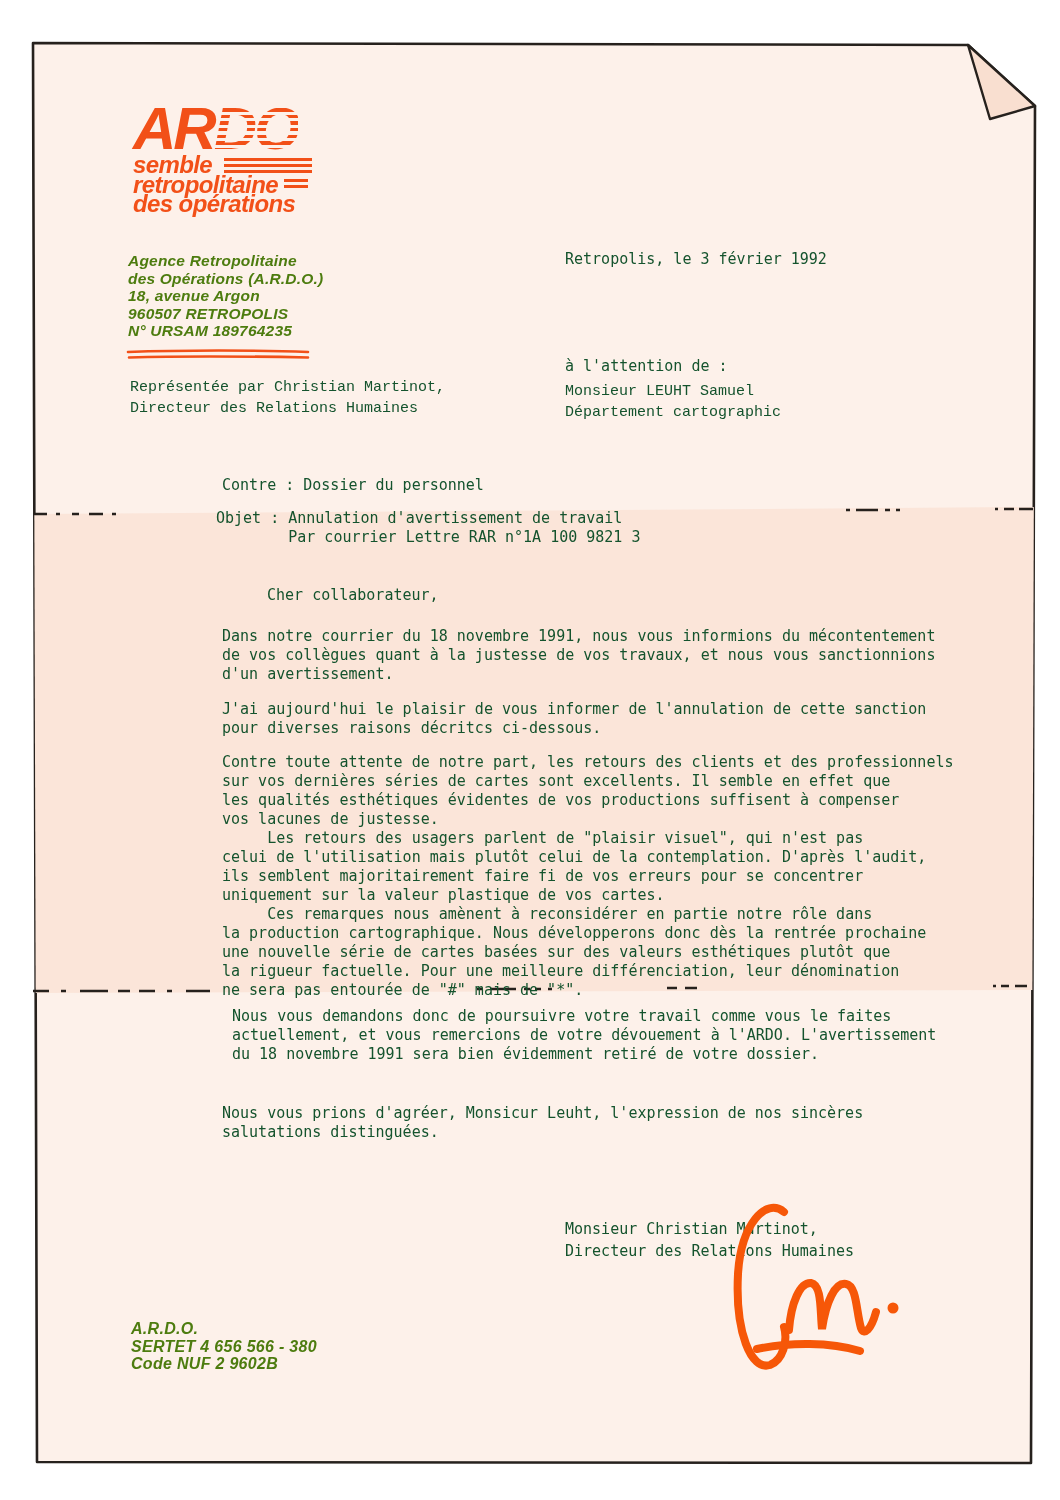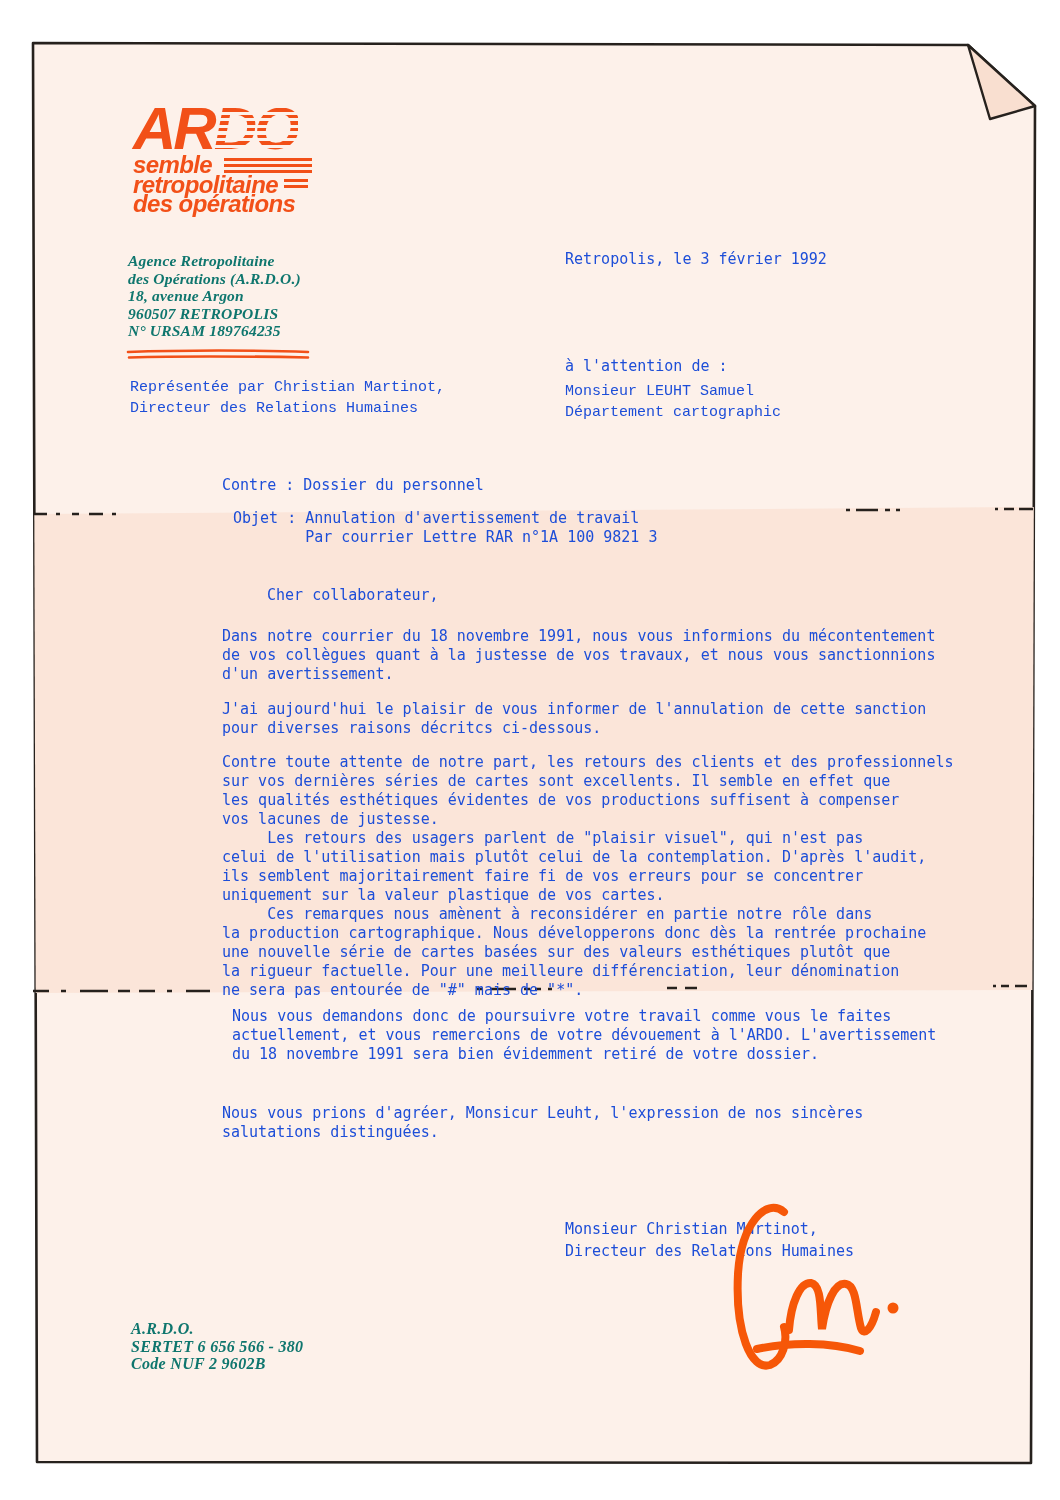--- a/index.html
+++ b/index.html
@@ -4,27 +4,27 @@
 <style>
   html,body{margin:0;padding:0;}
   body{
     width:1060px;height:1500px;position:relative;background:#ffffff;
     font-family:"DejaVu Sans Mono",monospace;overflow:hidden;
   }
   .abs{position:absolute;}
   svg.layer{position:absolute;left:0;top:0;pointer-events:none;}
   .mono{
     font:15px/19px "DejaVu Sans Mono",monospace;
-    color:#1d4ed8;white-space:pre-wrap;z-index:3;
+    color:#14532d;white-space:pre-wrap;z-index:3;
   }
   .lh21{line-height:21px;font-family:Liberation Mono, monospace;}
   .lh22{line-height:22px;}
   .oblock{
-    font-family:Liberation Serif, serif;font-weight:bold;font-style:italic;
-    color:#0f766e;white-space:pre-wrap;z-index:3;
+    font-family:Liberation Sans, sans-serif;font-weight:bold;font-style:italic;
+    color:#4d7c0f;white-space:pre-wrap;z-index:3;
   }
   .addr{font-size:15.5px;line-height:17.5px;letter-spacing:0.2px;}
   .foot{font-size:16px;line-height:17.5px;letter-spacing:0.3px;}
   
   .logo{z-index:3;left:133px;top:103px;}
   .logo-word{
     font-family:"Liberation Sans",sans-serif;font-weight:bold;font-style:italic;
     font-size:60px;line-height:52px;letter-spacing:-3px;color:#f25018;white-space:nowrap;
   }
   .logo-do{color:#f25018;}
@@ -98,21 +98,21 @@
 
 <div class="abs mono" style="left:565px;top:250px;width:420px">Retropolis, le 3 février 1992</div>
 
 <div class="abs mono" style="left:565px;top:357px;width:420px">à l'attention de :</div>
 
 <div class="abs mono lh21" style="left:565px;top:381px;width:420px">Monsieur LEUHT Samuel
 Département cartographic</div>
 
 <div class="abs mono" style="left:222px;top:476px;width:600px">Contre : Dossier du personnel</div>
 
-<div class="abs mono" style="left:233px;top:509px;width:640px">Objet : Annulation d'avertissement de travail
+<div class="abs mono" style="left:216px;top:509px;width:640px">Objet : Annulation d'avertissement de travail
         Par courrier Lettre RAR n°1A 100 9821 3</div>
 
 <div class="abs mono" style="left:267px;top:586px;width:400px">Cher collaborateur,</div>
 
 <div class="abs mono" style="left:222px;top:627px;width:780px">Dans notre courrier du 18 novembre 1991, nous vous informions du mécontentement
 de vos collègues quant à la justesse de vos travaux, et nous vous sanctionnions
 d'un avertissement.</div>
 
 <div class="abs mono" style="left:222px;top:700px;width:780px">J'ai aujourd'hui le plaisir de vous informer de l'annulation de cette sanction
 pour diverses raisons décritcs ci-dessous.</div>
@@ -135,21 +135,21 @@
 actuellement, et vous remercions de votre dévouement à l'ARDO. L'avertissement
 du 18 novembre 1991 sera bien évidemment retiré de votre dossier.</div>
 
 <div class="abs mono" style="left:222px;top:1104px;width:780px">Nous vous prions d'agréer, Monsicur Leuht, l'expression de nos sincères
 salutations distinguées.</div>
 
 <div class="abs mono lh22" style="left:565px;top:1218px;width:420px">Monsieur Christian Martinot,
 Directeur des Relations Humaines</div>
 
 <div class="abs oblock foot" style="left:131px;top:1320px">A.R.D.O.
-SERTET 6 656 566 - 380
+SERTET 4 656 566 - 380
 Code NUF 2 9602B</div>
 
 <svg class="layer" width="1060" height="1500" viewBox="0 0 1060 1500" style="z-index:5">
   <g stroke="#f65708" stroke-width="8" fill="none" stroke-linecap="round">
     <path d="M784 1212 C 766 1197, 741 1224, 738 1274 C 735 1332, 751 1371, 770 1365 C 783 1360, 788 1341, 784 1327"></path>
     <path d="M789 1330 C 791 1303, 800 1282, 811 1283 C 822 1285, 820 1310, 822 1329 C 826 1302, 835 1282, 846 1284 C 857 1286, 856 1311, 861 1328 C 864 1336, 871 1330, 876 1312"></path>
     <path d="M757 1349 C 790 1342, 830 1342, 860 1351"></path>
   </g>
   <circle cx="893" cy="1308" r="5.5" fill="#f65708"></circle>
 </svg>

